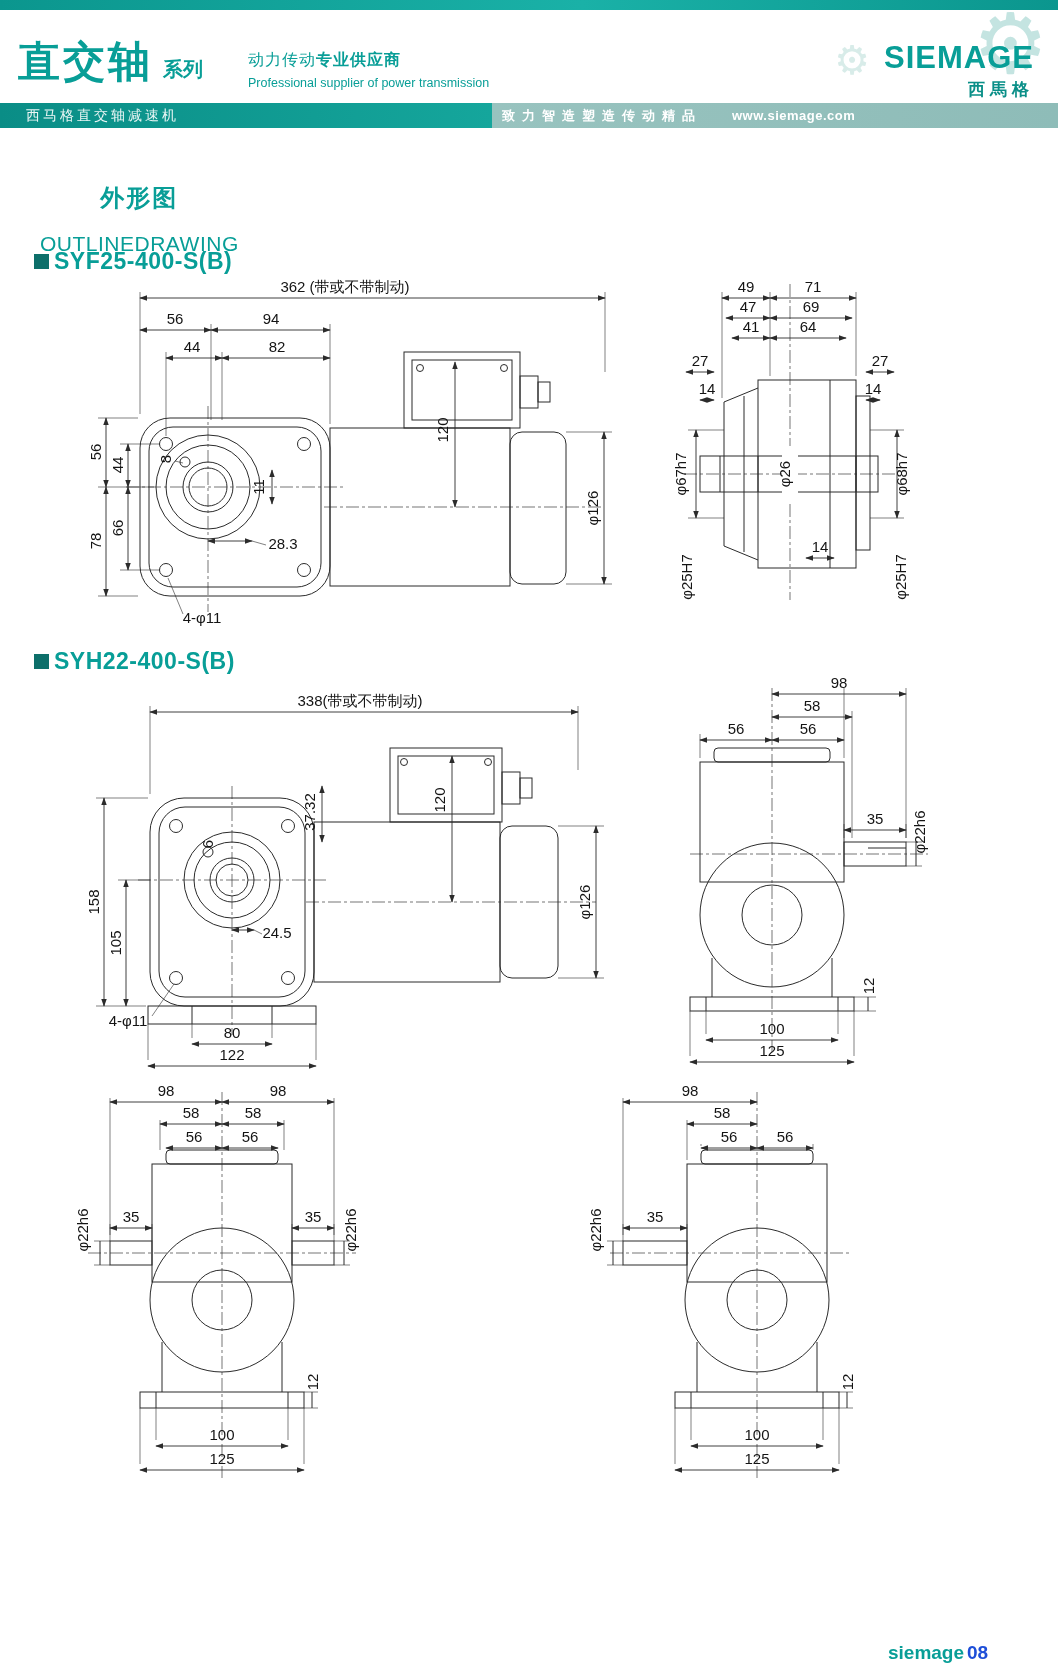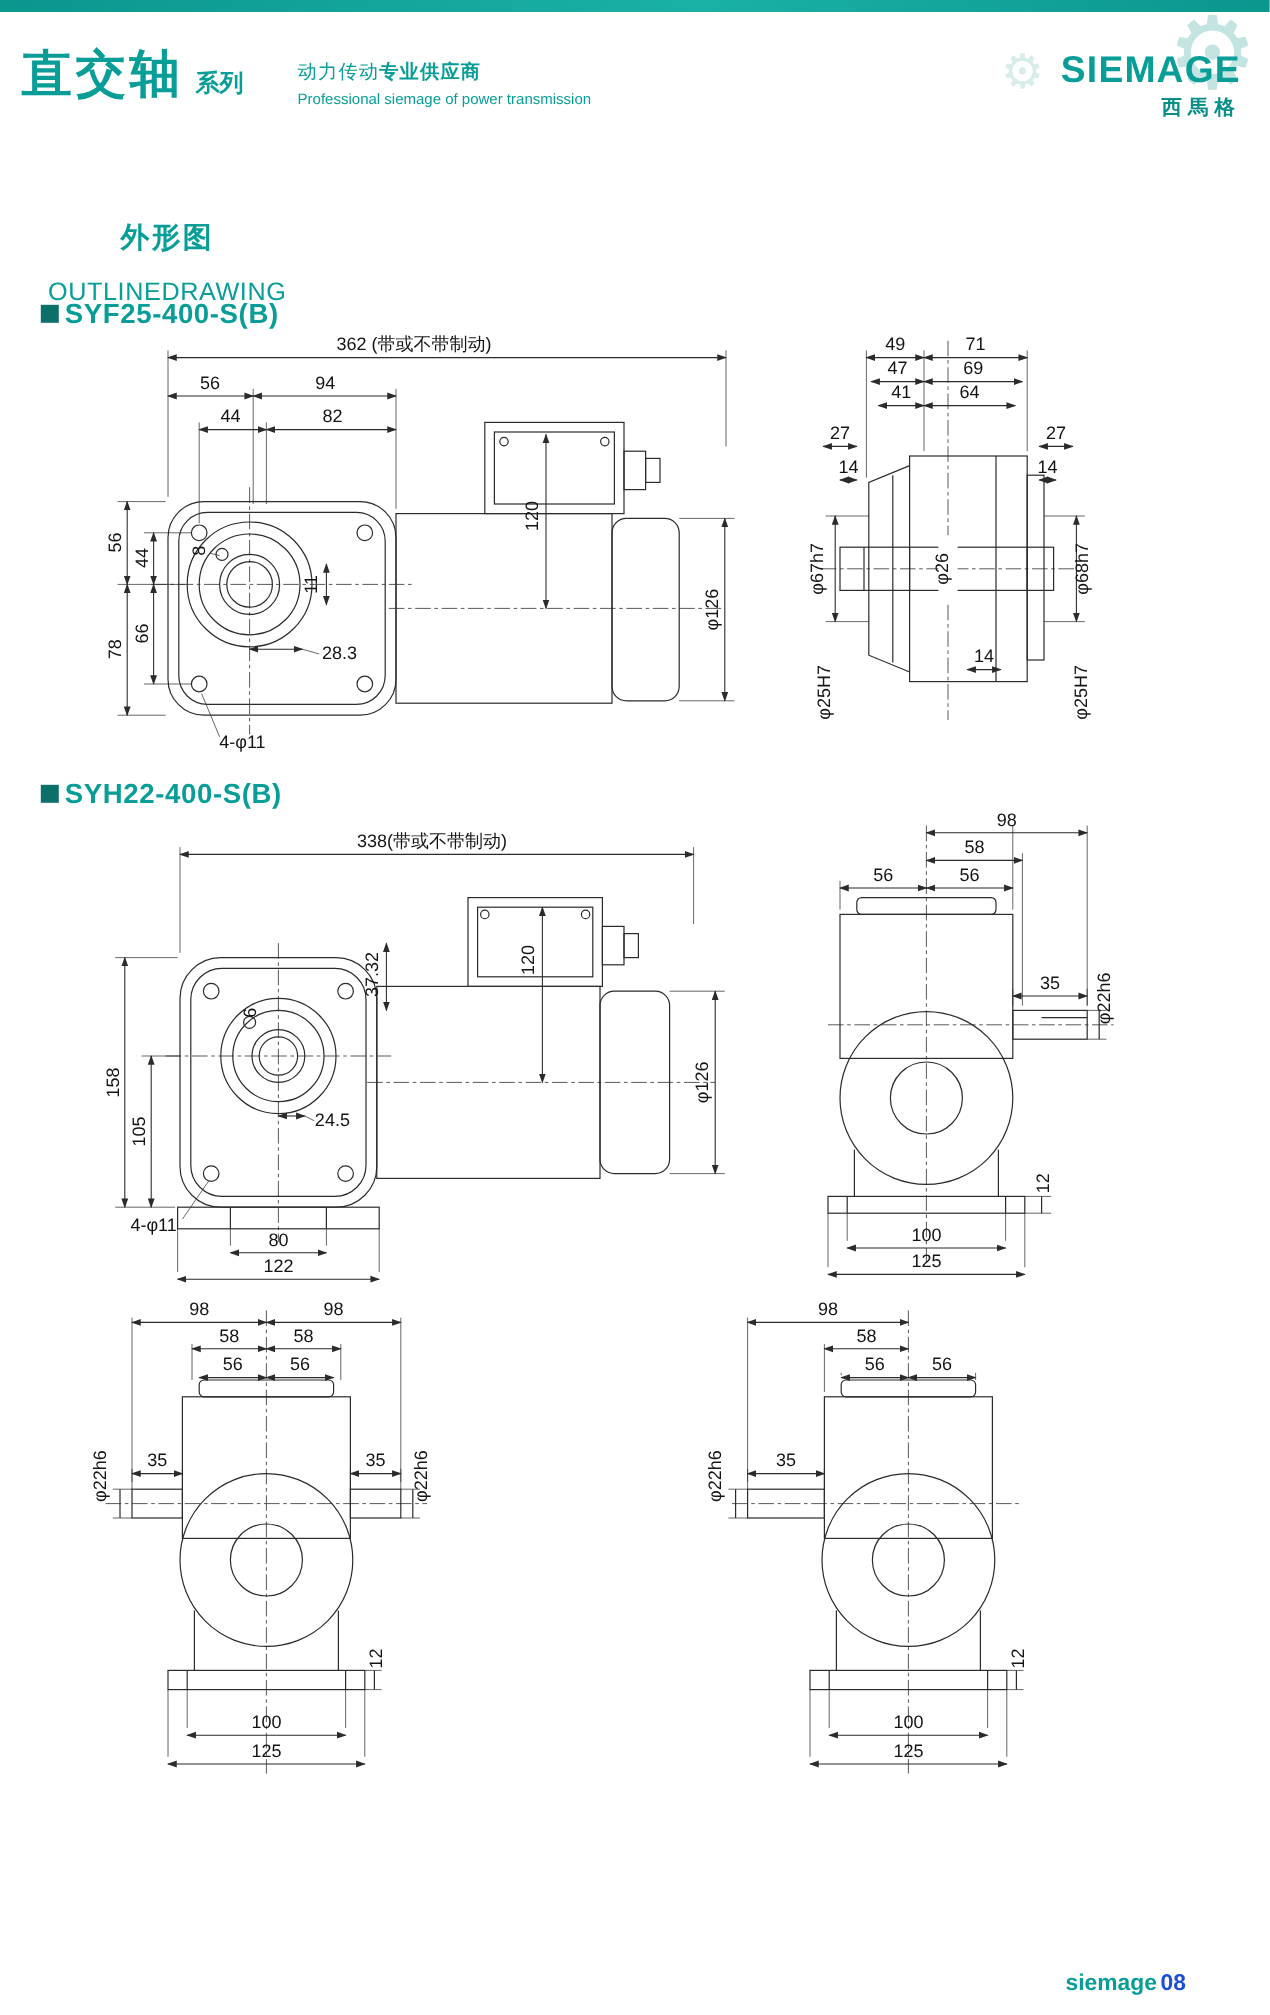--- a/index.html
+++ b/index.html
@@ -60,31 +60,36 @@
   <div class="topbar"></div>
 
   <div class="brand">
     <span class="brand-main">直交轴</span><span class="brand-suffix">系列</span>
   </div>
 
   <div class="tagline">
     <div class="tagline-line1">
       <span>动力传动</span><span class="bold">专业供应商</span>
     </div>
-    <div class="tagline-line2">Professional siemage of power transmission</div>
+    <div class="tagline-line2">Professional supplier of power transmission</div>
   </div>
 
   <div class="logo">
     <span class="logo-gear big">⚙</span>
     <span class="logo-gear small">⚙</span>
     <span class="logo-text">SIEMAGE</span>
     <span class="logo-sub">西馬格</span>
   </div>
 
   <div class="subbar">
+    <div class="subbar-left">西马格直交轴减速机</div>
+    <div class="subbar-right">
+      <span class="subbar-slogan">致力智造塑造传动精品</span>
+      <span class="subbar-site">www.siemage.com</span>
+    </div>
   </div>
 
   <div class="section-title">
     <div class="section-title-cn">外形图</div>
     <div class="section-title-en">OUTLINEDRAWING</div>
   </div>
 
   <div class="fig-heading" style="top:248px">
     <span class="bullet"></span>
     <span class="txt">SYF25-400-S(B)</span>

